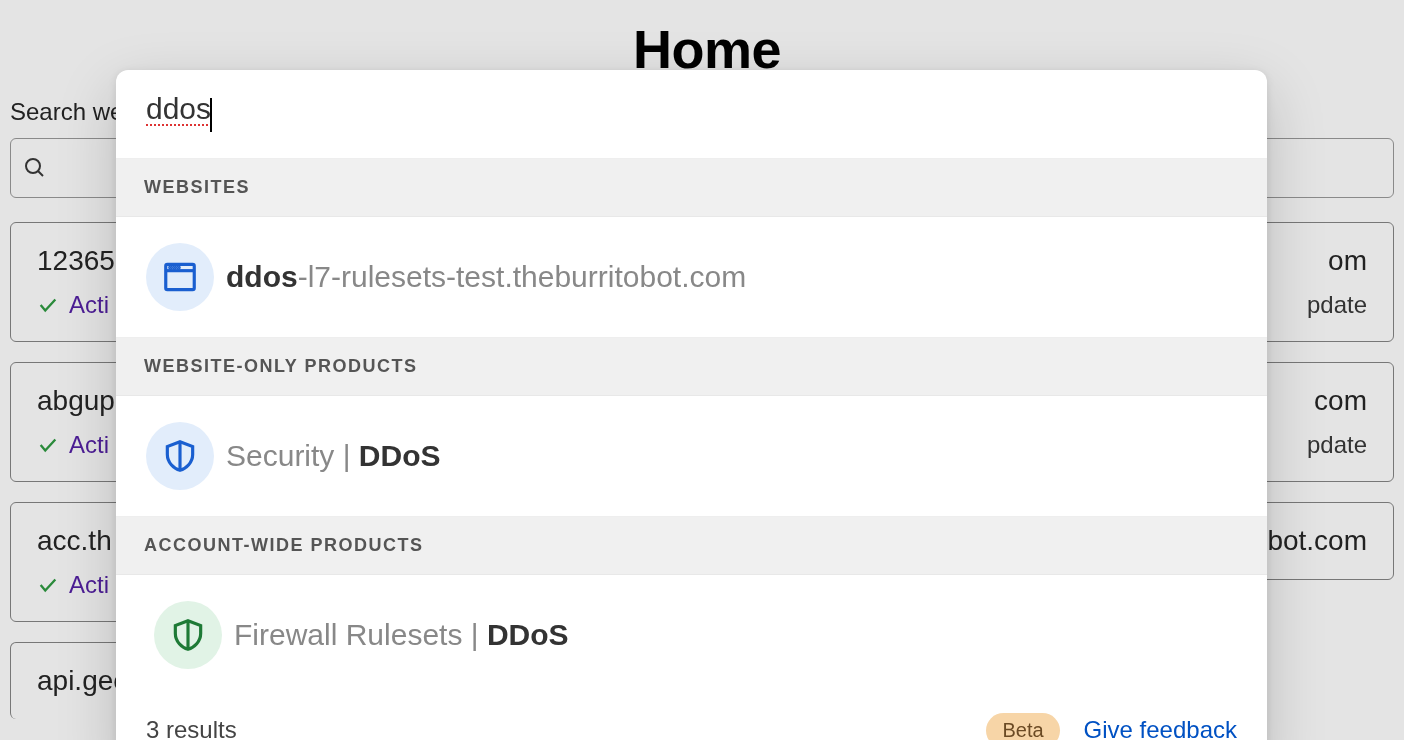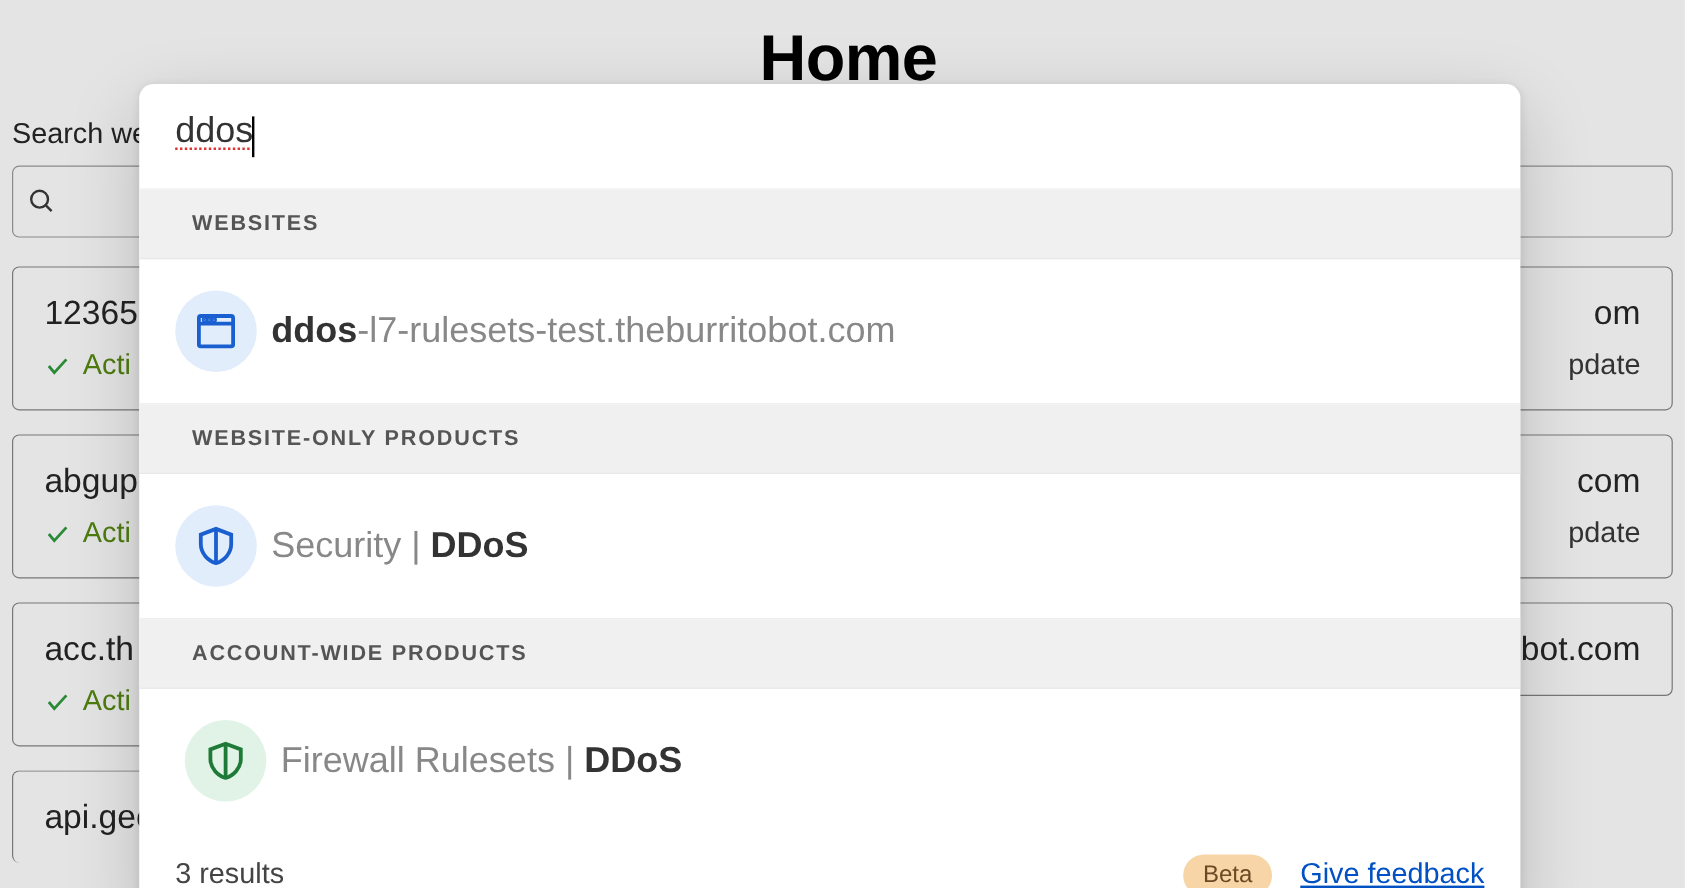--- a/index.html
+++ b/index.html
@@ -9,30 +9,30 @@
 .page-title { font-size: 54px; font-weight: 700; color: #000; padding: 18px 0 0 10px; letter-spacing: -0.5px; text-align: center; }
 .search-label { font-size: 24px; color: #222; padding: 18px 0 8px 10px; }
 .bg-search { margin: 4px 10px 0 10px; border: 1px solid #8a8a8a; border-radius: 6px; height: 60px; display: flex; align-items: center; padding: 0 12px; background: #e4e4e4; }
 .bg-search svg { width: 24px; height: 24px; stroke: #333; fill: none; stroke-width: 2; }
 .card-col { display: flex; gap: 20px; padding: 24px 10px 0 10px; }
 .col { flex: 1; display: flex; flex-direction: column; gap: 20px; }
 .site-card { border: 1px solid #777; border-radius: 6px; padding: 22px 26px; background: #e4e4e4; }
 .site-name { font-size: 28px; color: #222; }
 .status-row { display: flex; align-items: center; gap: 10px; margin-top: 14px; }
 .status-row svg { width: 22px; height: 22px; stroke: #2a8a3a; fill: none; stroke-width: 2.5; }
-.status-txt { font-size: 24px; color: #4d7c0f; }
+.status-txt { font-size: 24px; color: #4c1d95; }
 .right-link { font-size: 24px; color: #333; text-align: right; }
 
 
 .modal { position: absolute; top: 70px; left: 116px; width: 1151px; background: #fff; border-radius: 12px; box-shadow: 0 20px 60px rgba(0,0,0,0.18), 0 2px 8px rgba(0,0,0,0.1); overflow: hidden; }
 .modal-search { padding: 22px 30px 26px 30px; border-bottom: 1px solid #eee; }
 .modal-input-wrap { position: relative; display: inline-block; }
 .modal-input { font-size: 30px; color: #333; border: none; outline: none; background: transparent; text-decoration: underline; text-decoration-style: dotted; text-decoration-color: #d33; text-underline-offset: 5px; text-decoration-thickness: 2px; }
 .caret { display: inline-block; width: 2px; height: 34px; background: #000; vertical-align: middle; margin-left: -1px; }
-.section-header { background: #f0f0f0; padding: 18px 44px; font-size: 18px; font-weight: 600; letter-spacing: 1.5px; color: #555; border-bottom: 1px solid #e8e8e8; }
+.section-header { background: #f0f0f0; padding: 18px 28px; font-size: 18px; font-weight: 600; letter-spacing: 1.5px; color: #555; border-bottom: 1px solid #e8e8e8; }
 .result { display: flex; align-items: center; gap: 12px; padding: 26px 30px; border-bottom: 1px solid #eee; cursor: pointer; }
 .icon-circle { width: 68px; height: 68px; border-radius: 50%; display: flex; align-items: center; justify-content: center; flex-shrink: 0; }
 .icon-blue-bg { background: #e2edfb; }
 .icon-green-bg { background: #e1f3e6; }
 .result-text { font-size: 30px; color: #888; }
 .result-text strong { font-weight: 700; color: #333; }
 .modal-footer { display: flex; align-items: center; padding: 18px 30px 22px 30px; }
 .result-count { font-size: 24px; color: #444; flex: 1; }
 .beta-badge { background: #f7d5a7; color: #6b4a24; font-size: 20px; padding: 6px 16px; border-radius: 18px; margin-right: 24px; }
 .feedback-link { font-size: 24px; color: #0051c3; text-decoration: underline; cursor: pointer; }

